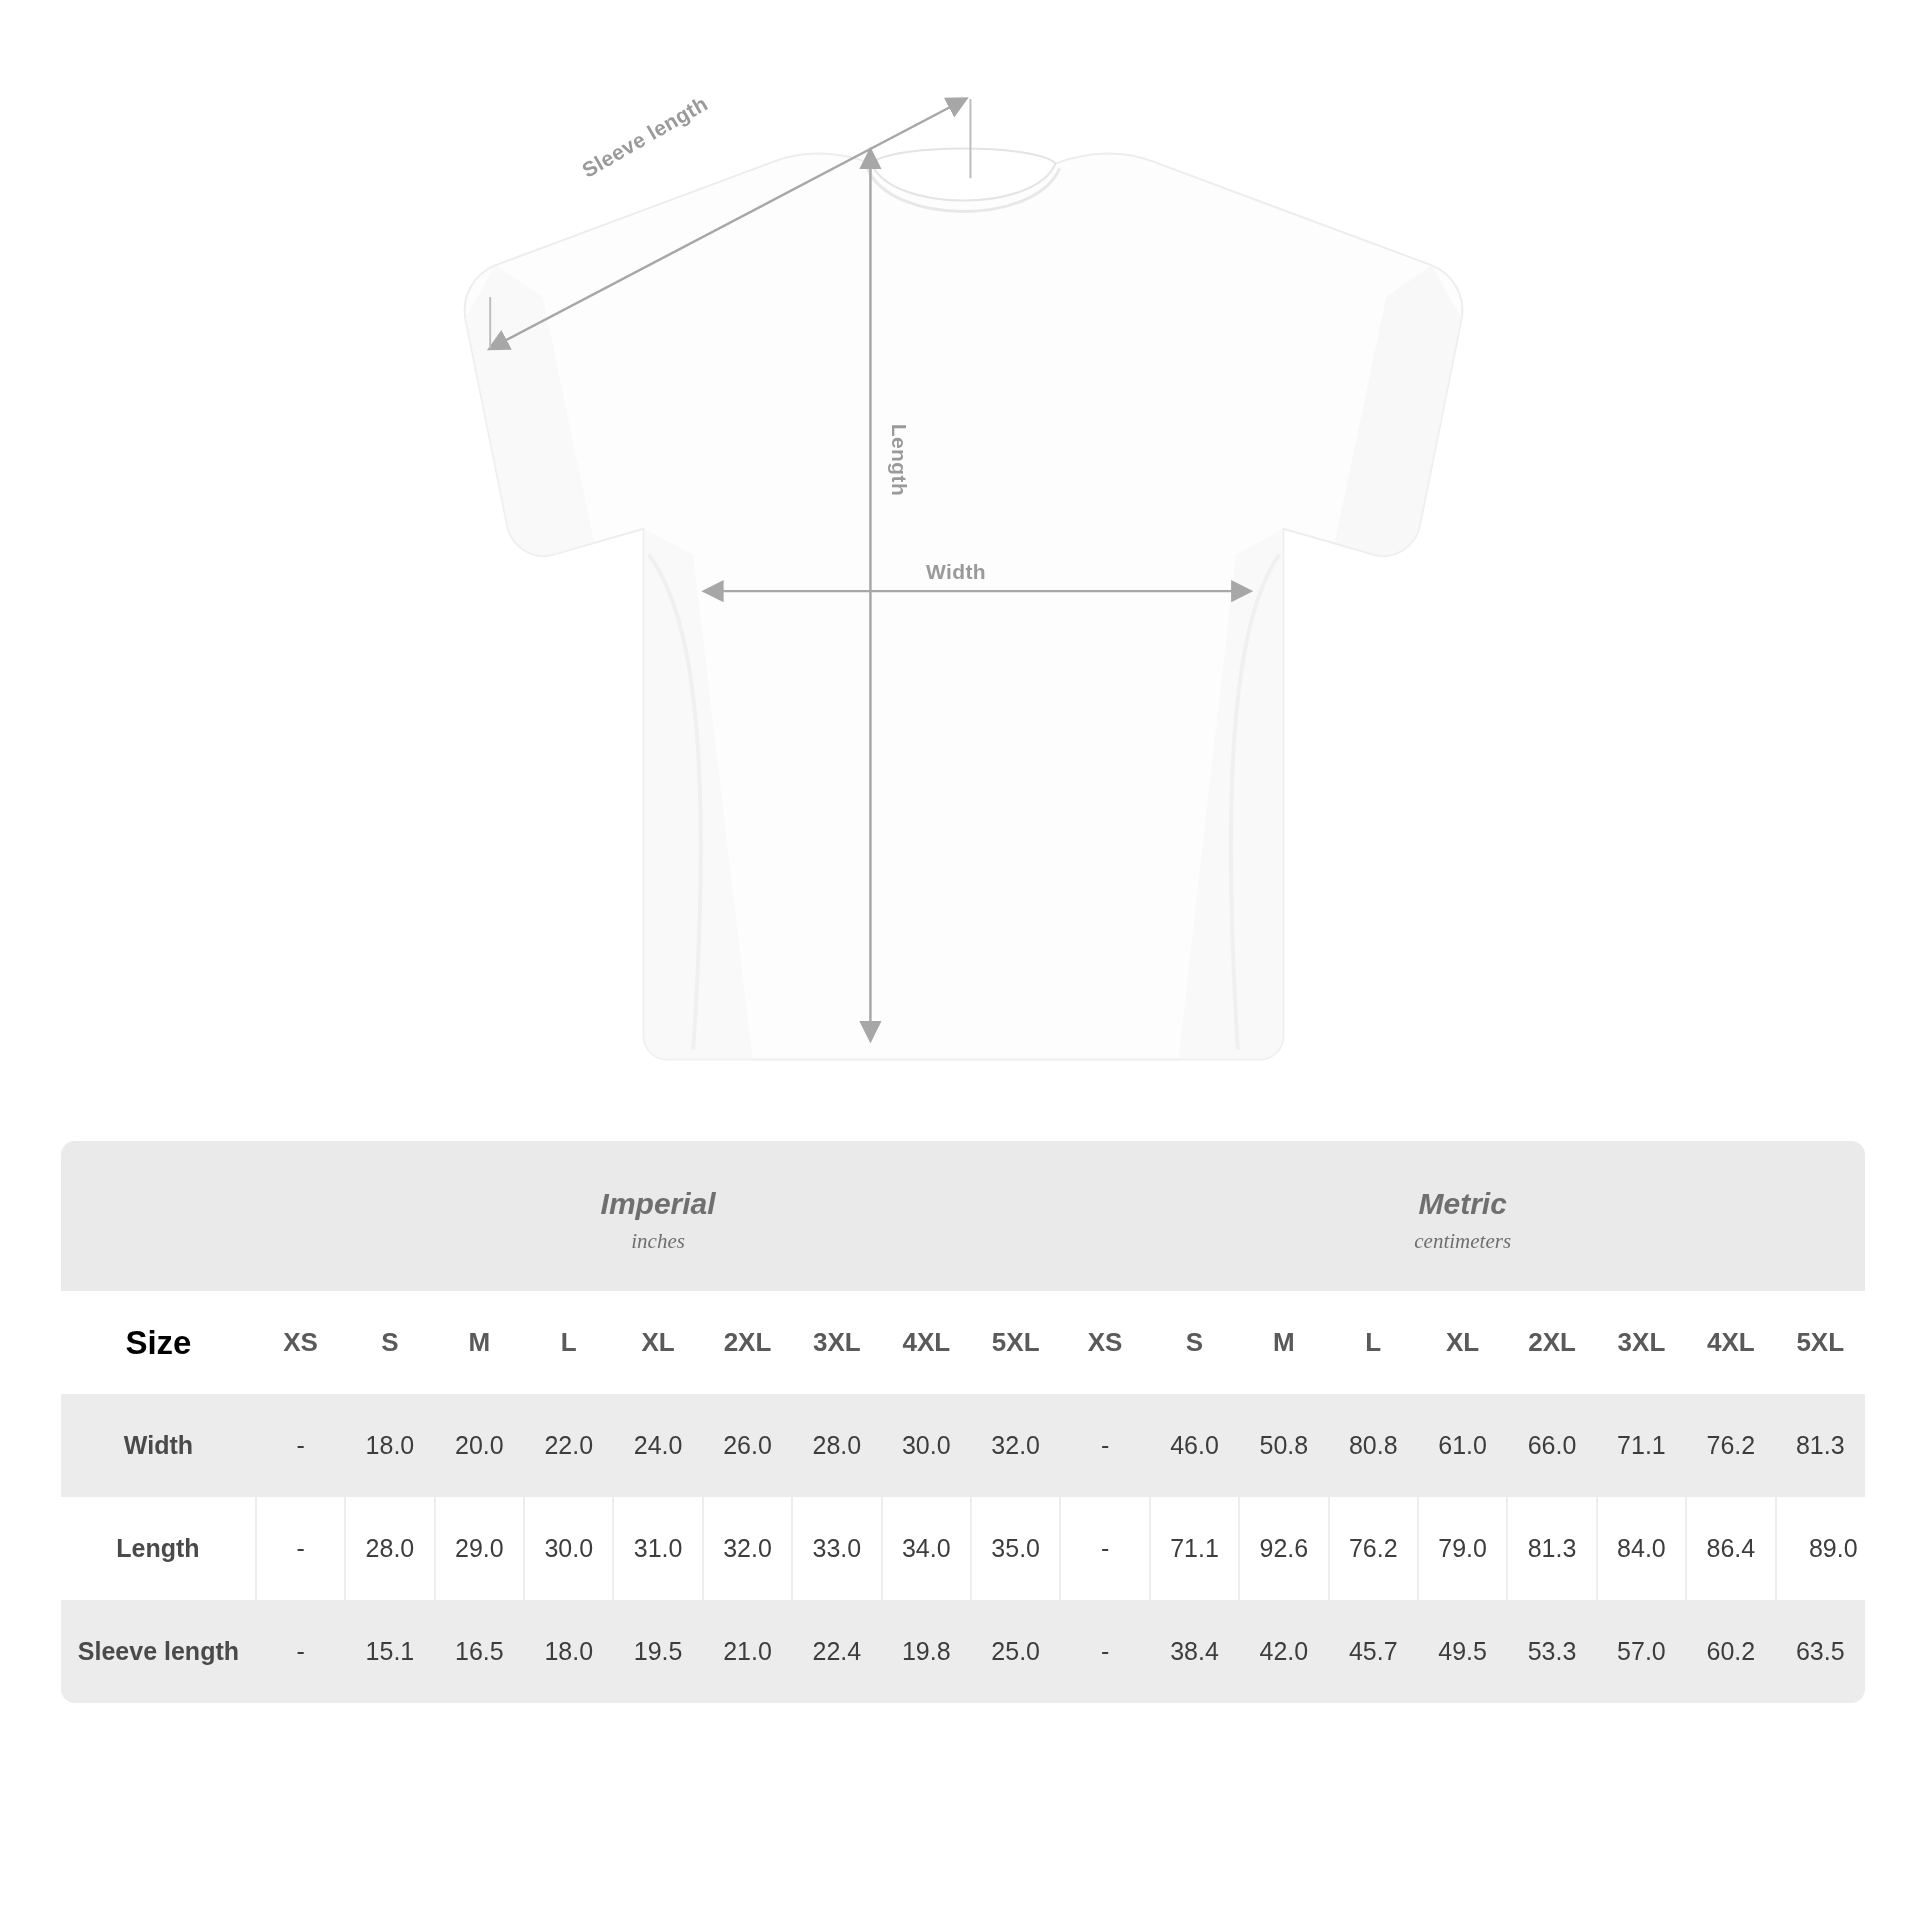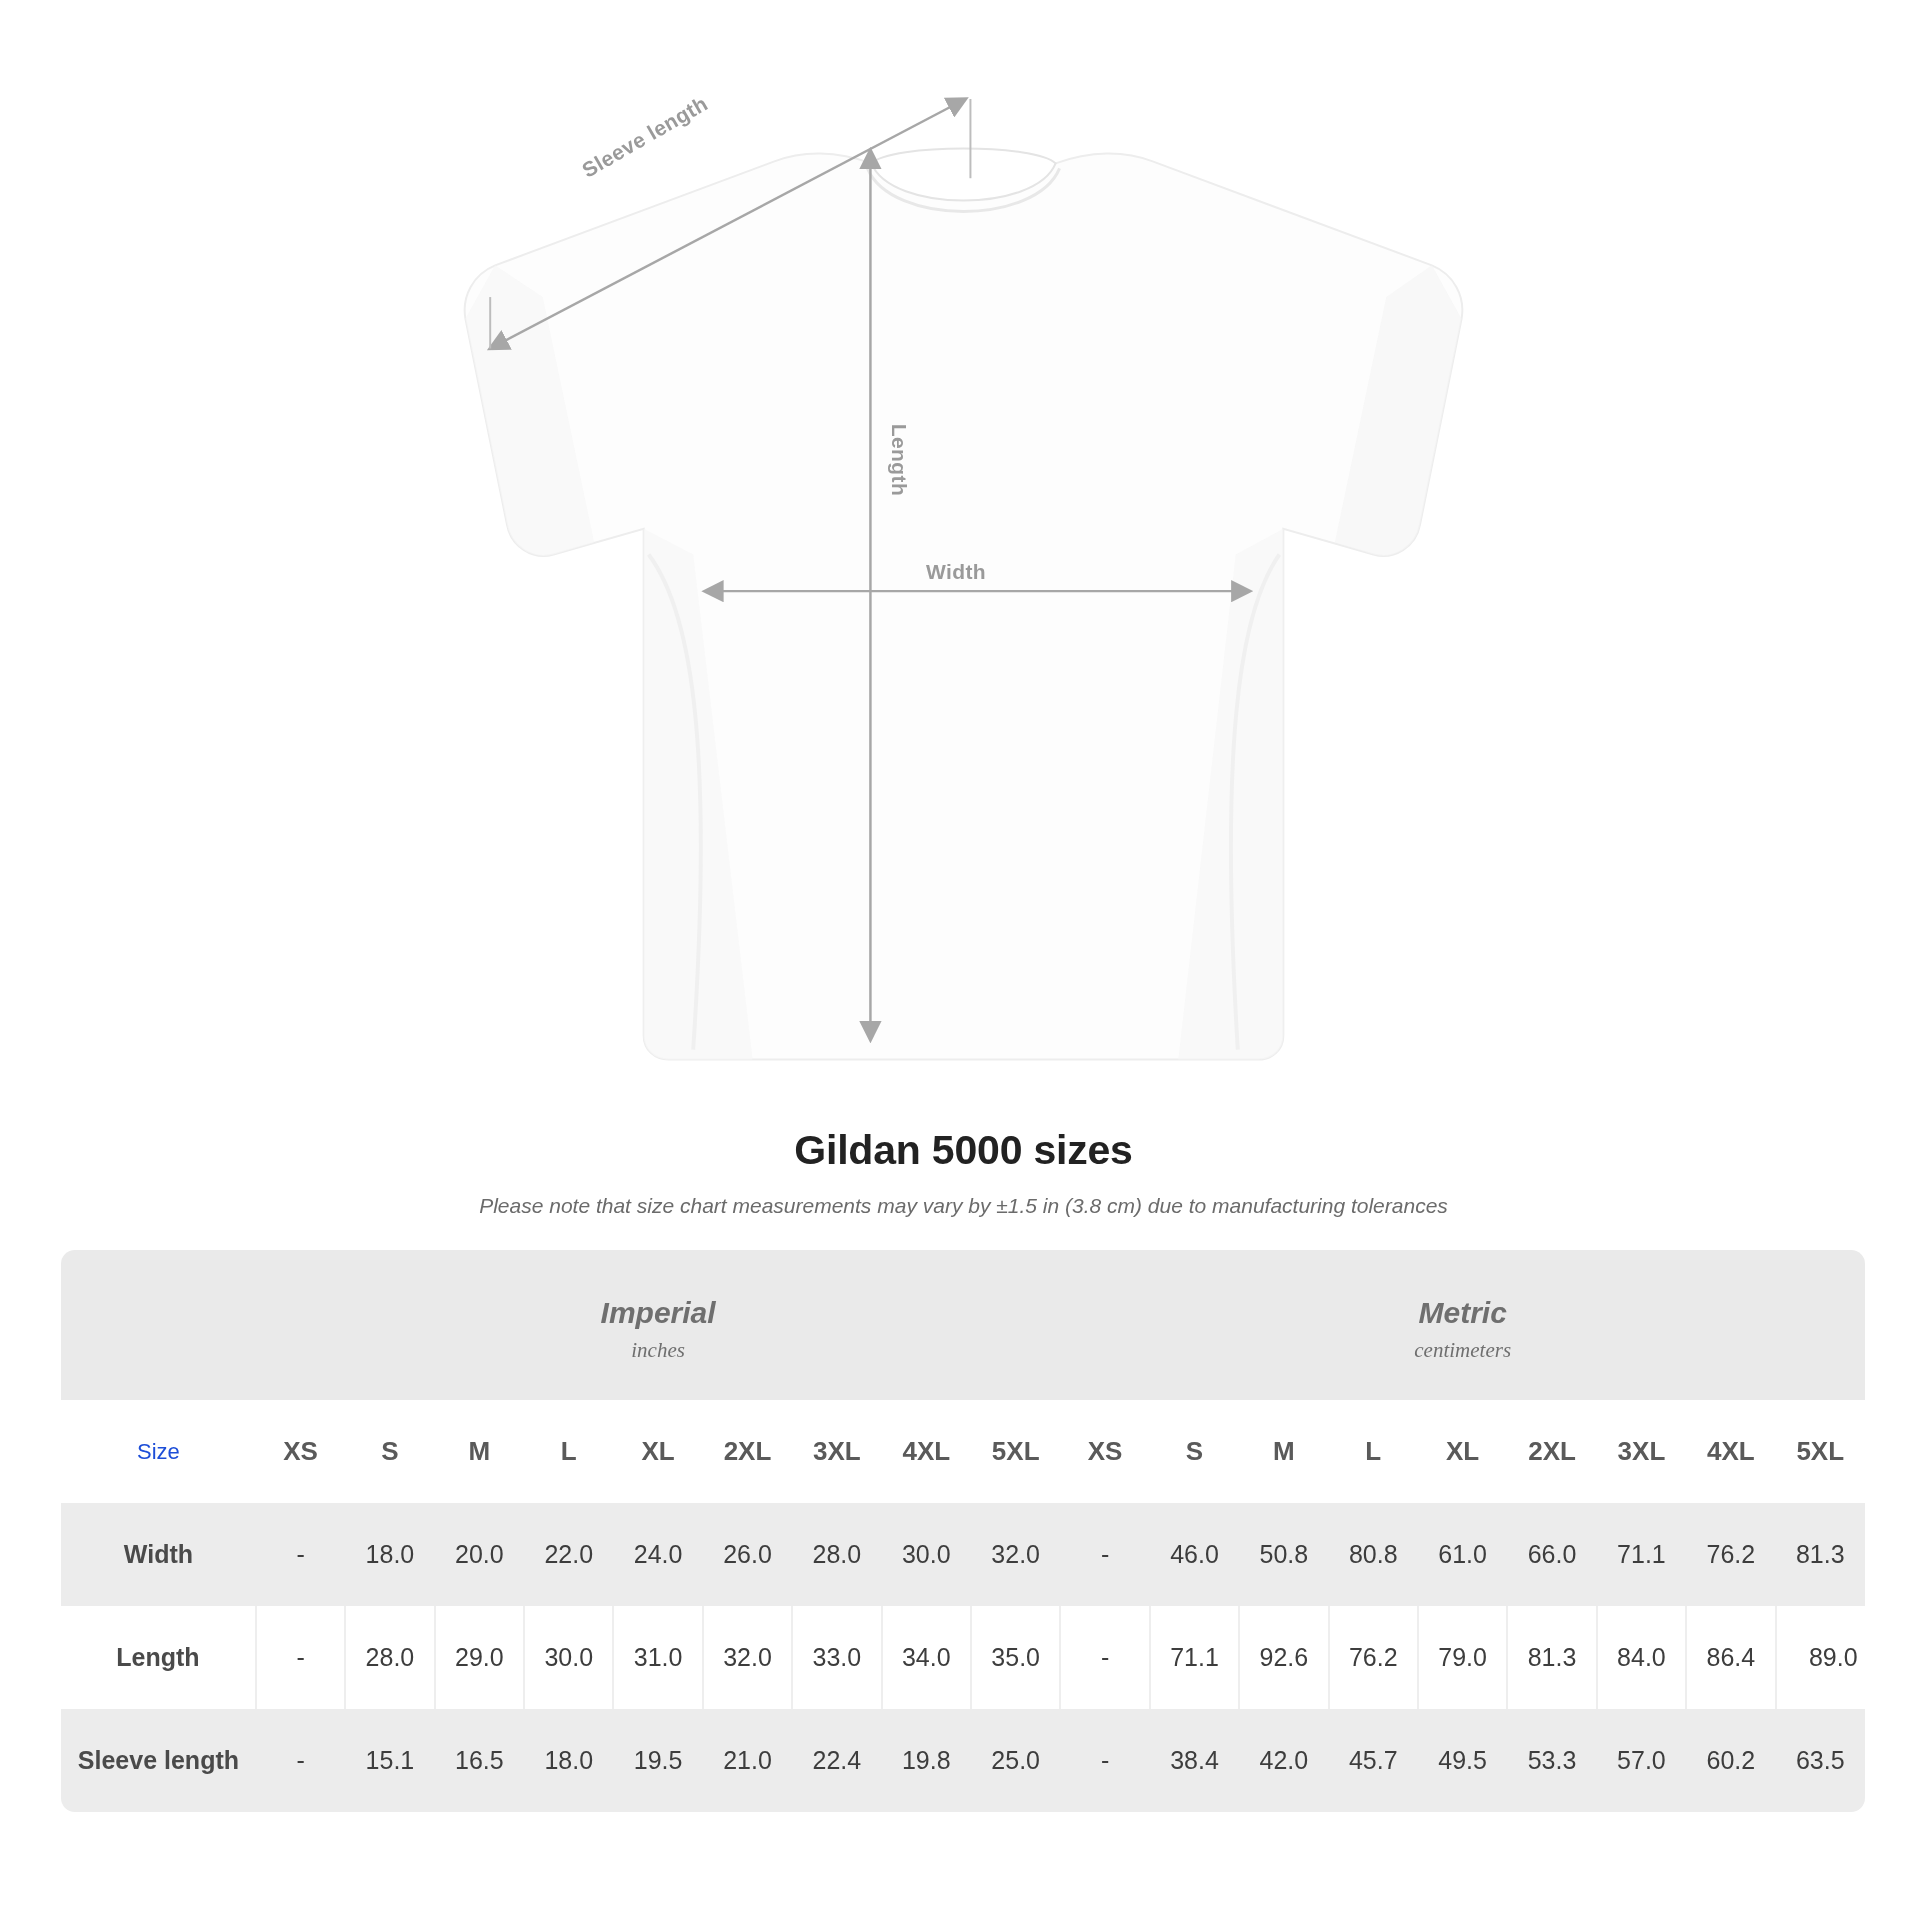--- a/index.html
+++ b/index.html
@@ -121,23 +121,23 @@
     height: 103px;
     text-align: center;
     vertical-align: middle;
     font-size: 26px;
     font-weight: bold;
     color: #5a5a5a;
     border-right: 2px solid #eeeeee;
   }
   .row-size td:last-child { border-right: 0; }
   .row-size td.rowhead {
-    font-size: 22px;
-    font-weight: normal;
-    color: #1d4ed8;
+    font-size: 33px;
+    font-weight: bold;
+    color: #000000;
   }
 
   .data-row td {
     height: 103px;
     text-align: center;
     vertical-align: middle;
     font-size: 25px;
     color: #3d3d3d;
     border-right: 2px solid #ffffff;
   }
@@ -218,24 +218,20 @@
         <line x1="495" y1="352" x2="975" y2="100" stroke="#a7a7a7" stroke-width="2.5" marker-start="url(#arrowStart)" marker-end="url(#arrowEnd)"></line>
         <line x1="495" y1="352" x2="495" y2="300" stroke="#bdbdbd" stroke-width="2"></line>
       </g>
     </svg>
 
     <div class="dim-label label-sleeve">Sleeve length</div>
     <div class="dim-label label-length">Length</div>
     <div class="dim-label label-width">Width</div>
   </div>
 
-  <div class="title-block">
-    <h1 class="chart-title">Gildan 5000 sizes</h1>
-    <div class="chart-note">Please note that size chart measurements may vary by ±1.5 in (3.8 cm) due to manufacturing tolerances</div>
-  </div>
 
   <div class="table-wrap">
     <table class="size-table">
       <colgroup>
         <col class="col-head">
         <col class="col-cell">
           <col class="col-cell">
           <col class="col-cell">
           <col class="col-cell">
           <col class="col-cell">

